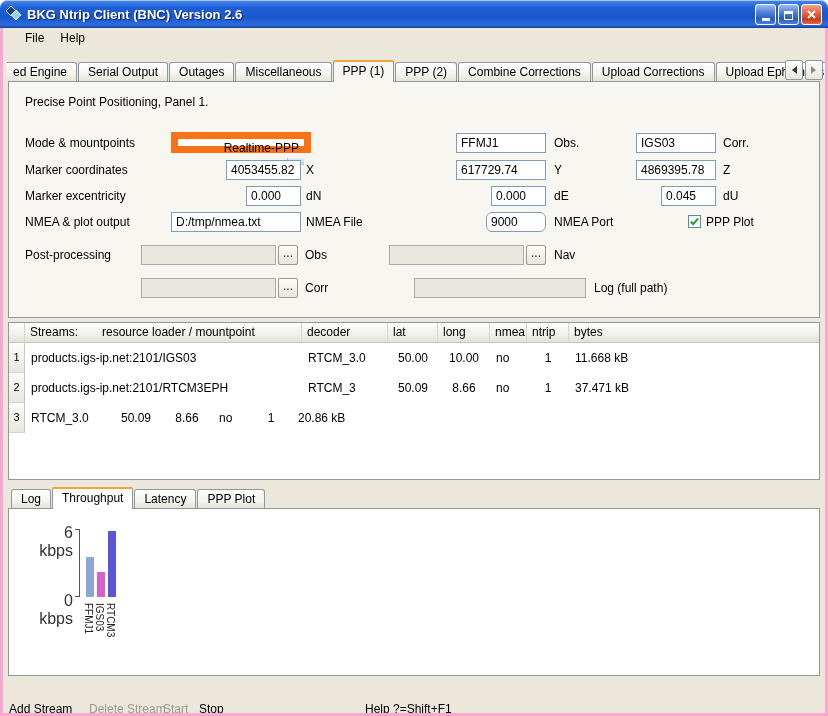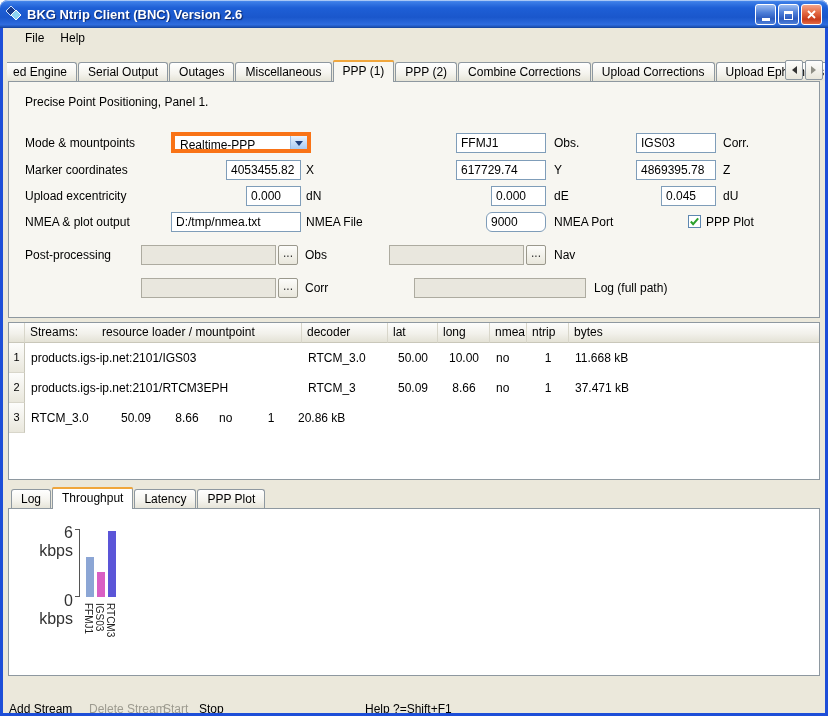--- a/index.html
+++ b/index.html
@@ -1,19 +1,19 @@
 <!DOCTYPE html>
 <html><head>
 <meta charset="utf-8">
 <style>
   *{margin:0;padding:0;box-sizing:border-box;}
   html,body{width:828px;height:716px;overflow:hidden;}
   body{font-family:"Liberation Sans",sans-serif;font-size:12px;color:#000;background:#fff;}
 
-  .window{width:828px;height:716px;display:flex;flex-direction:column;background:#1d4ed8;border-radius:8px 8px 0 0;}
+  .window{width:828px;height:716px;display:flex;flex-direction:column;background:#f9a8d4;border-radius:8px 8px 0 0;}
   .titlebar{height:28px;flex:0 0 28px;display:flex;align-items:center;gap:5px;padding:0 6px;border-radius:8px 8px 0 0;
     background:linear-gradient(180deg,#6FA3F0 0%,#3D7FE8 6%,#1E5FD6 28%,#1A57CC 62%,#2E6CDE 88%,#1B4FB0 97%,#123F92 100%);
     box-shadow:inset 0 1px 0 rgba(255,255,255,.45);}
   .title-text{color:#fff;font-weight:bold;font-size:13px;text-shadow:1px 1px 1px rgba(5,25,80,.85);flex:1;white-space:nowrap;overflow:hidden;}
   .tb-buttons{display:flex;gap:2px;}
   .tb-btn{width:21px;height:21px;border-radius:3px;border:1px solid #fff;display:flex;align-items:flex-end;justify-content:center;}
   .tb-btn.blue{background:linear-gradient(180deg,#9DBCF0 0%,#4E7FD8 40%,#2C5BBE 72%,#4E7FD8 100%);}
   .tb-btn.red{background:linear-gradient(180deg,#F2A48C 0%,#E46A44 40%,#C83C1C 75%,#E46A44 100%);align-items:center;}
   .glyph-min{width:8px;height:3px;background:#fff;margin-bottom:3px;}
   .glyph-max{width:9px;height:9px;border:1px solid #fff;border-top-width:3px;margin-bottom:4px;}
@@ -33,21 +33,21 @@
   .tab-scrollers{position:absolute;right:2px;bottom:1px;display:flex;gap:2px;}
   .tab-scroll{width:18px;height:20px;border:1px solid #8E98A0;border-radius:2px;background:linear-gradient(180deg,#FDFDFC,#E8E6DB);display:flex;align-items:center;justify-content:center;}
   .tri-left{width:0;height:0;border:4px solid transparent;border-right:5px solid #333;margin-left:-3px;}
   .tri-right{width:0;height:0;border:4px solid transparent;border-left:5px solid #8F8F86;margin-right:-3px;}
 
   .form-pane{position:absolute;left:5px;top:53px;width:812px;height:237px;background:#F7F6F1;border:1px solid #8E98A0;}
   .heading{position:absolute;left:16px;top:13px;}
   .fl{position:absolute;height:20px;line-height:20px;white-space:nowrap;}
   .fi{position:absolute;height:20px;border:1px solid #7F9DB9;background:#fff;font:12px "Liberation Sans",sans-serif;padding:0 4px;color:#000;}
   .fi.off{background:#E9E7DE;border:1px solid #ADABA0;}
-  .combo{position:absolute;height:21px;border:4px solid #f97316;background:#fff;display:flex;align-items:flex-start;}
+  .combo{position:absolute;height:21px;border:7px solid #f97316;background:#fff;display:flex;align-items:flex-end;flex-direction:column;}
   .combo-text{flex:1;padding:0 5px;line-height:19px;}
   .combo-btn{width:17px;height:100%;border-left:1px solid #9DBDE4;background:linear-gradient(180deg,#EAF3FD 0%,#CBE0F8 45%,#A9CBF2 100%);display:flex;align-items:center;justify-content:center;}
   .combo-arrow{width:0;height:0;border:4px solid transparent;border-top:5px solid #1C3E7C;margin-top:5px;}
   .br{position:absolute;width:20px;height:20px;border:1px solid #9A988C;border-radius:2px;background:linear-gradient(180deg,#FCFCFA,#E9E7DC);text-align:center;line-height:15px;font-size:12px;color:#333;}
   .checkbox{position:absolute;width:13px;height:13px;background:#fff;border:1px solid #5E87B0;display:flex;align-items:center;justify-content:center;}
 
   .streams-table{position:absolute;left:5px;top:294px;width:812px;height:158px;border:1px solid #8E98A0;background:#fff;overflow:hidden;font-size:12px;}
   .st-header{display:flex;height:20px;}
   .hc{background:linear-gradient(180deg,#FDFDFC 0%,#F2F1EB 55%,#E4E2D6 100%);border-right:1px solid #D8D6CA;border-bottom:1px solid #C9C7BA;padding:0 5px;line-height:19px;white-space:pre;overflow:hidden;}
   .w-corner{flex:0 0 16px;padding:0;}
@@ -150,21 +150,21 @@
       <span class="fl" style="left:714px;top:51px">Corr.</span>
 
       <span class="fl" style="left:16px;top:78px">Marker coordinates</span>
       <input class="fi" style="left: 217px; top: 78px; width: 75px;" value="4053455.82">
       <span class="fl" style="left:297px;top:78px">X</span>
       <input class="fi" style="left: 447px; top: 78px; width: 90px;" value="617729.74">
       <span class="fl" style="left:545px;top:78px">Y</span>
       <input class="fi" style="left: 627px; top: 78px; width: 80px;" value="4869395.78">
       <span class="fl" style="left:714px;top:78px">Z</span>
 
-      <span class="fl" style="left:16px;top:104px">Upload excentricity</span>
+      <span class="fl" style="left:16px;top:104px">Marker excentricity</span>
       <input class="fi" style="left: 237px; top: 104px; width: 55px;" value="0.000">
       <span class="fl" style="left:297px;top:104px">dN</span>
       <input class="fi" style="left: 482px; top: 104px; width: 55px;" value="0.000">
       <span class="fl" style="left:545px;top:104px">dE</span>
       <input class="fi" style="left: 652px; top: 104px; width: 55px;" value="0.045">
       <span class="fl" style="left:714px;top:104px">dU</span>
 
       <span class="fl" style="left:16px;top:130px">NMEA &amp; plot output</span>
       <input class="fi" style="left: 162px; top: 130px; width: 130px;" value="D:/tmp/nmea.txt">
       <span class="fl" style="left:297px;top:130px">NMEA File</span>

